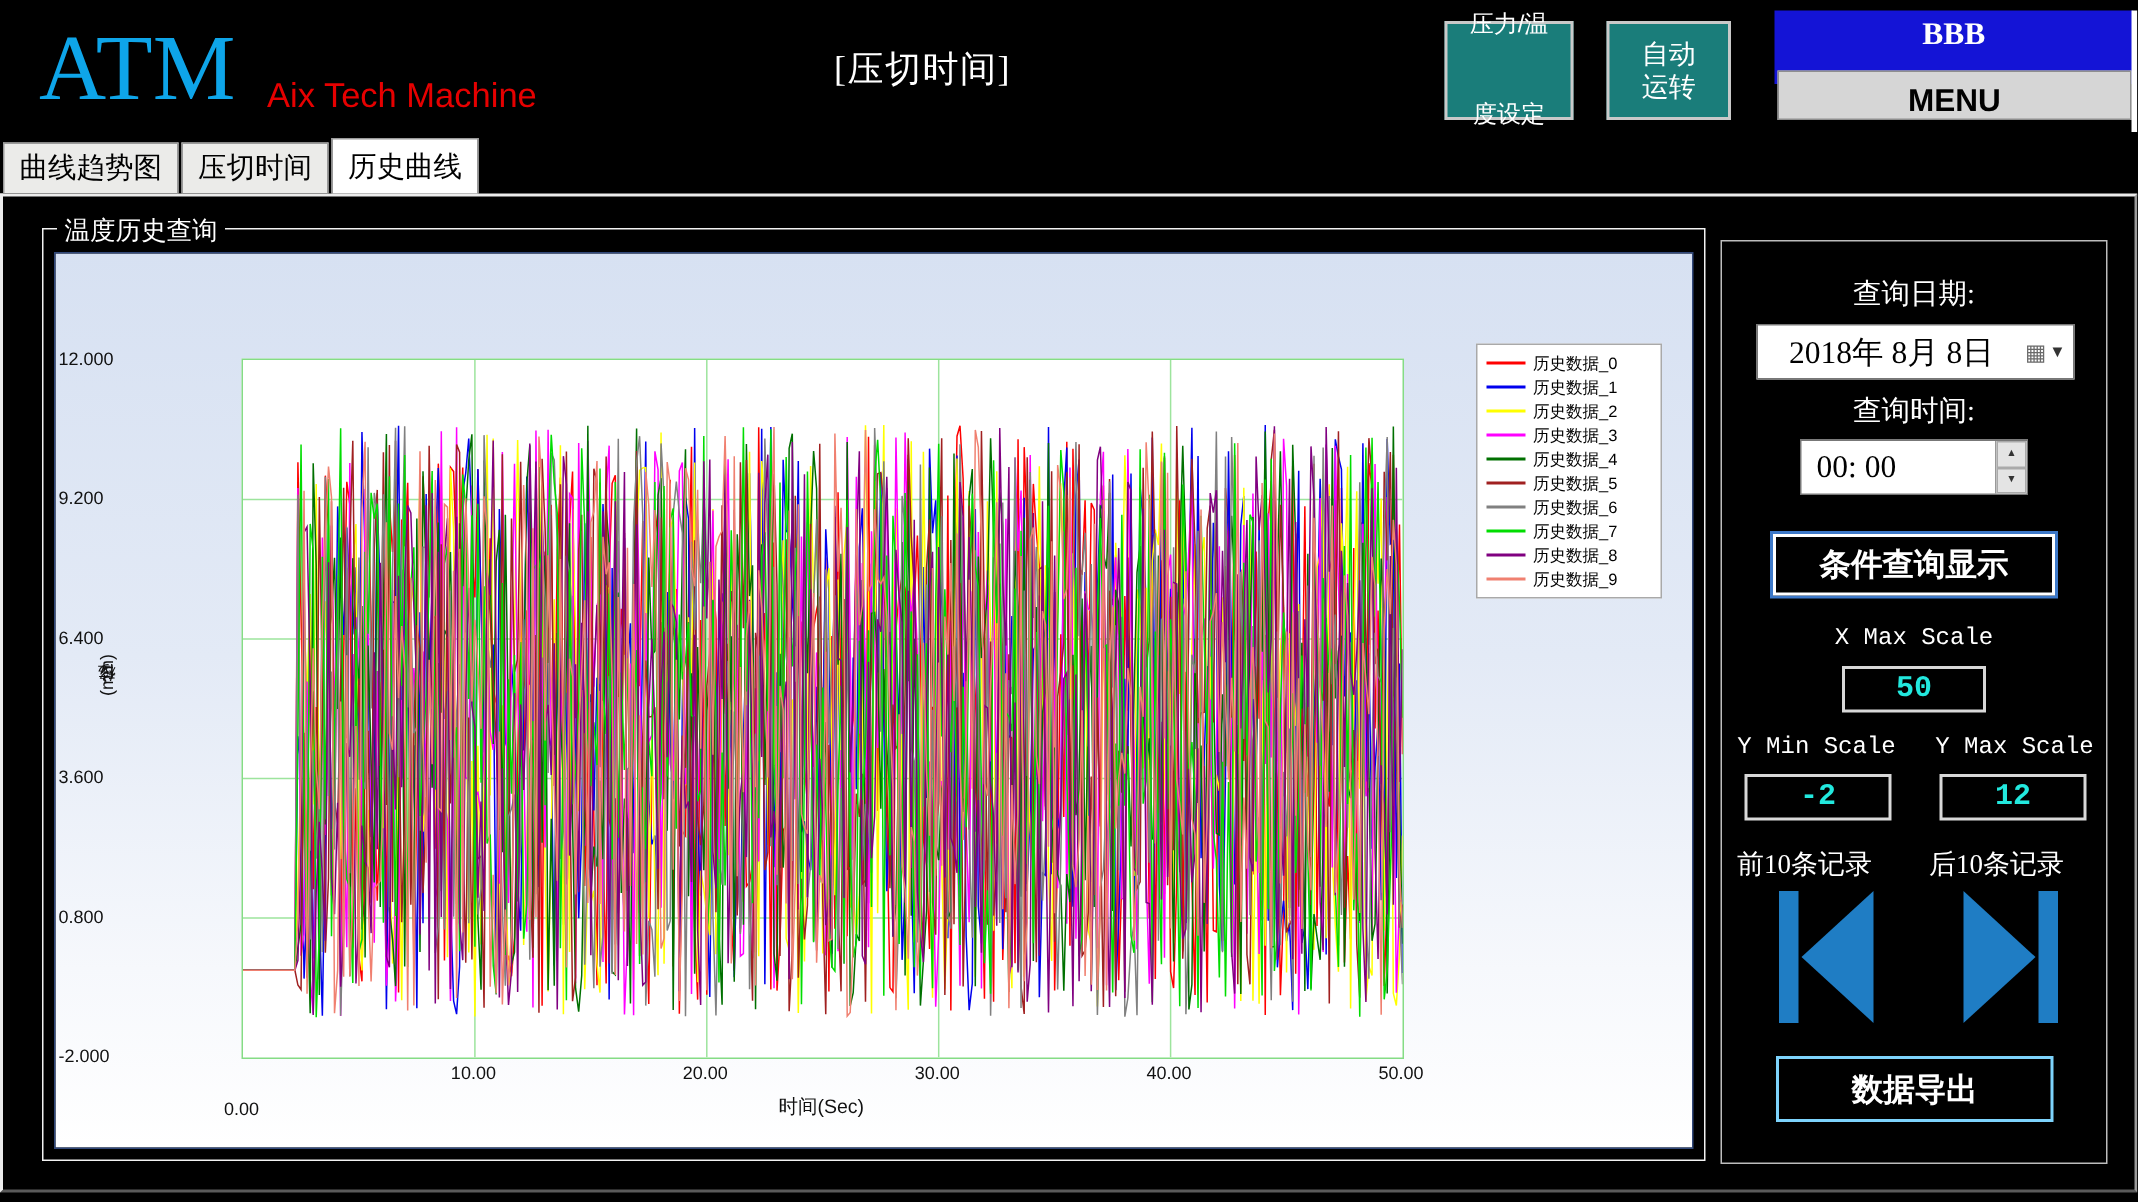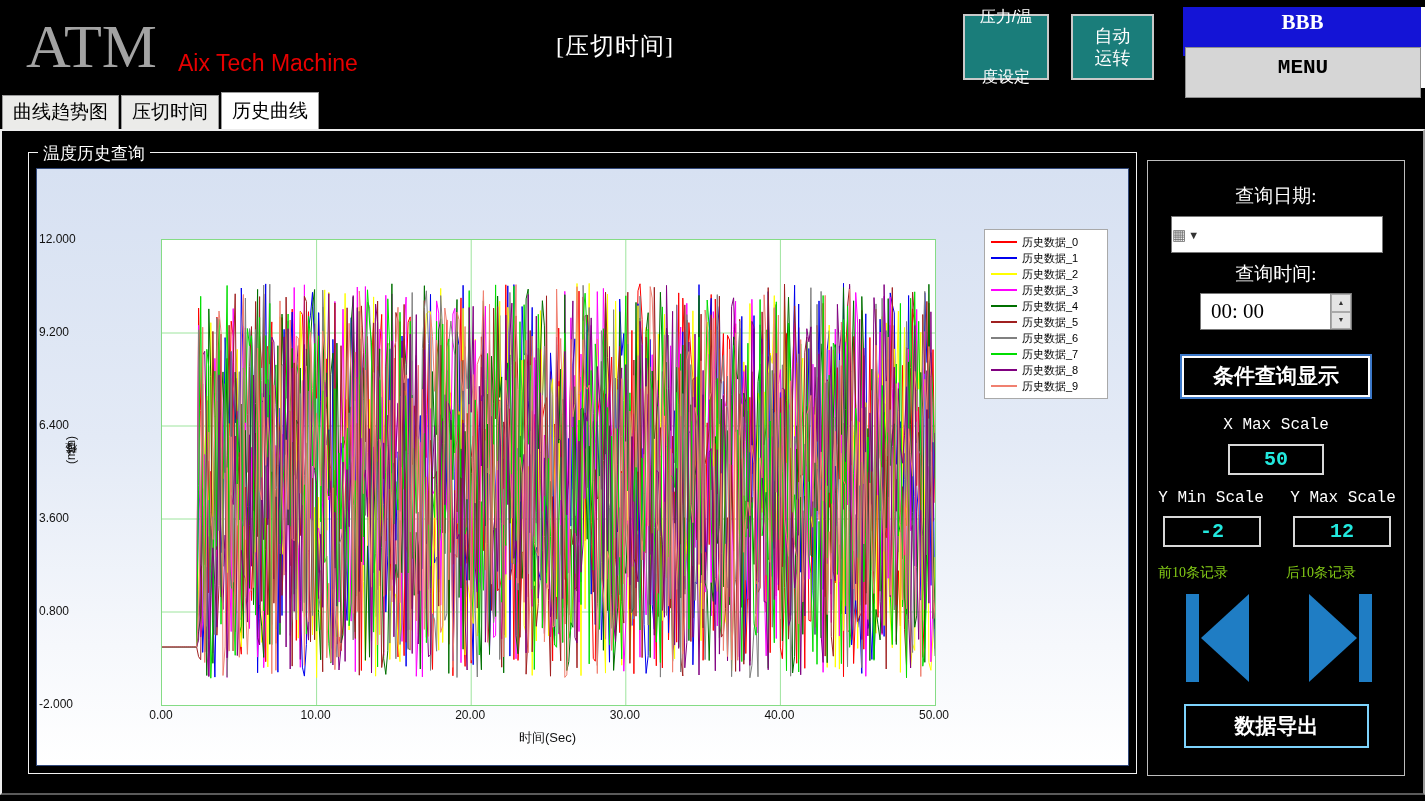--- a/index.html
+++ b/index.html
@@ -1,32 +1,32 @@
 <!DOCTYPE html>
 <html><head>
 <meta charset="utf-8">
 <style>
   html,body{margin:0;padding:0;background:#000;}
   .screen{position:relative;width:1425px;height:801px;background:#000;overflow:hidden;
           font-family:"Liberation Sans",sans-serif;}
   .abs{position:absolute;}
 
   
-  .logo{left:26px;top:0px;color:#a3a3a3;font-family:"Liberation Serif",serif;font-size:62px;line-height:92px;}
+  .logo{left:26px;top:0px;color:#0ea5e9;font-family:"Liberation Serif",serif;font-size:62px;line-height:92px;}
   .logo-sub{left:178px;top:50px;color:#e60000;font-family:Liberation Sans, sans-serif;font-size:23px;}
   .page-title{left:470px;top:30px;width:290px;text-align:center;color:#fff;
               font-family:"Liberation Serif",serif;font-size:24px;letter-spacing:1px;}
   .teal-btn{background:#1a7d7a;border:2px solid #c9c9c9;color:#fff;text-align:center;
             font-size:16px;line-height:1.25;display:flex;flex-direction:column;justify-content:center;cursor:pointer;}
   .btn-pt{left:963px;top:14px;width:82px;height:62px;gap:40px;}
   .btn-auto{left:1071px;top:14px;width:79px;height:62px;font-size:18px;}
   .bbb{left:1183px;top:7px;width:239px;height:49px;background:#1414d6;color:#fff;text-align:center;
        font-family:"Liberation Serif",serif;font-size:21px;line-height:31px;font-weight:bold;}
-  .menu{left:1185px;top:47px;width:236px;height:51px;background:#d6d6d6;border:1px solid #8f8f8f;
-        color:#000;text-align:center;font-family:Liberation Mono, monospace;font-size:21px;line-height:39px;
+  .menu{left:1185px;top:47px;width:236px;height:33px;background:#d6d6d6;border:1px solid #8f8f8f;
+        color:#000;text-align:center;font-family:Liberation Sans, sans-serif;font-size:21px;line-height:39px;
         font-weight:bold;box-sizing:border-box;cursor:pointer;}
   .right-edge{left:1421px;top:7px;width:4px;height:81px;background:#fff;}
 
   
   .tabbar{left:2px;top:100px;height:29px;display:flex;align-items:flex-end;gap:2px;}
   .tab{background:#ebebe9;border:1px solid #9a9a9a;border-bottom:none;color:#000;
        font-size:19px;padding:3px 10px 4px 10px;cursor:pointer;}
   .tab.active{background:#fff;padding-top:5px;padding-bottom:5px;position:relative;z-index:2;}
 
   
@@ -68,21 +68,21 @@
   .time-text{flex:1;text-align:left;padding-left:10px;color:#000;font-family:"Liberation Serif",serif;font-size:21px;}
   .spinner{width:20px;height:100%;display:flex;flex-direction:column;border-left:1px solid #999;}
   .spin-btn{flex:1;background:#e4e4e4;border:1px solid #aaa;font-size:7px;line-height:8px;text-align:center;
             color:#333;cursor:pointer;display:flex;align-items:center;justify-content:center;}
   .query-btn{left:34px;top:195px;width:188px;height:41px;background:#000;border:2px solid #fff;
              box-shadow:0 0 0 2px #3c78c8;color:#fff;font-family:"Liberation Serif",serif;font-size:21px;
              font-weight:bold;text-align:center;line-height:37px;box-sizing:border-box;cursor:pointer;}
   .scale-label{color:#fff;font-family:"Liberation Mono",monospace;font-size:16px;text-align:center;}
   .scale-box{height:31px;background:#000;border:2px solid #d8d8d8;box-sizing:border-box;color:#22e8de;
              font-family:"Liberation Mono",monospace;font-size:20px;font-weight:bold;text-align:center;line-height:27px;}
-  .rec-label{color:#84cc16;font-family:"Liberation Serif",serif;font-size:14px;}
+  .rec-label{color:#ffffff;font-family:"Liberation Serif",serif;font-size:18px;}
   .arrow-bar{width:13px;height:88px;background:#1f7dc4;}
   .arrow-tri-left{width:0;height:0;border-top:44px solid transparent;border-bottom:44px solid transparent;
                   border-right:48px solid #1f7dc4;}
   .arrow-tri-right{width:0;height:0;border-top:44px solid transparent;border-bottom:44px solid transparent;
                    border-left:48px solid #1f7dc4;}
   .skip-group{display:flex;align-items:center;gap:2px;cursor:pointer;}
   .export-btn{left:36px;top:543px;width:185px;height:44px;background:#000;border:2px solid #7dd3fc;
               color:#fff;font-family:"Liberation Serif",serif;font-size:21px;font-weight:bold;text-align:center;
               line-height:40px;box-sizing:border-box;cursor:pointer;}
 </style>
@@ -145,21 +145,21 @@
 
     <div class="abs yticks" id="yticks">
         <span class="ytick" style="top: -7px;">12.000</span>
         <span class="ytick" style="top: 86px;">9.200</span>
         <span class="ytick" style="top: 179px;">6.400</span>
         <span class="ytick" style="top: 272px;">3.600</span>
         <span class="ytick" style="top: 365px;">0.800</span>
         <span class="ytick" style="top: 458px;">-2.000</span>
       </div>
     <div class="abs xticks" id="xticks">
-        <span class="xtick" style="left: 0px;">0.00</span>
+        <span class="xtick" style="left: 0px; margin-top: 24px;">0.00</span>
         <span class="xtick" style="left: 154.6px;">10.00</span>
         <span class="xtick" style="left: 309.2px;">20.00</span>
         <span class="xtick" style="left: 463.8px;">30.00</span>
         <span class="xtick" style="left: 618.4px;">40.00</span>
         <span class="xtick" style="left: 773px;">50.00</span>
       </div>
     <div class="abs ylabel">位移(mm)</div>
     <div class="abs xlabel">时间(Sec)</div>
 
     <div class="abs legend" id="legend">
@@ -203,20 +203,21 @@
           <span class="legend-swatch" style="background: rgb(240, 128, 112);"></span>
           <span class="legend-label">历史数据_9</span>
         </div>
       </div>
   </div>
 
   <div class="abs panel">
     <div class="abs plabel" style="top:22px;">查询日期:</div>
 
     <div class="abs date-box">
+      <span class="date-text">2018年 8月 8日</span>
       <span class="cal-icon">▦</span>
       <span class="dd-arrow">▼</span>
     </div>
 
     <div class="abs plabel" style="top:100px;">查询时间:</div>
 
     <div class="abs time-box">
       <span class="time-text">00: 00</span>
       <span class="spinner">
         <span class="spin-btn">▲</span>

